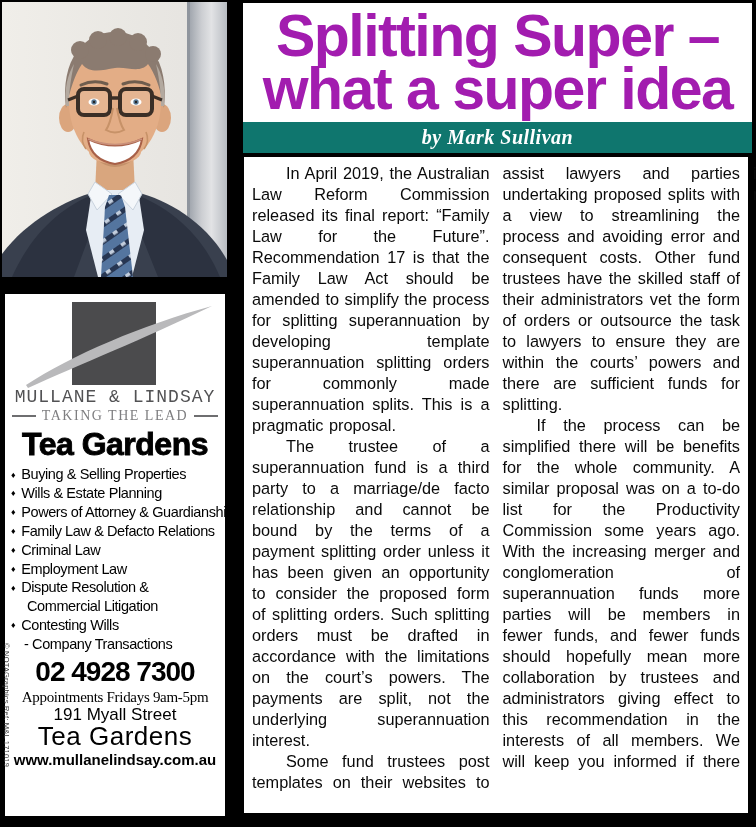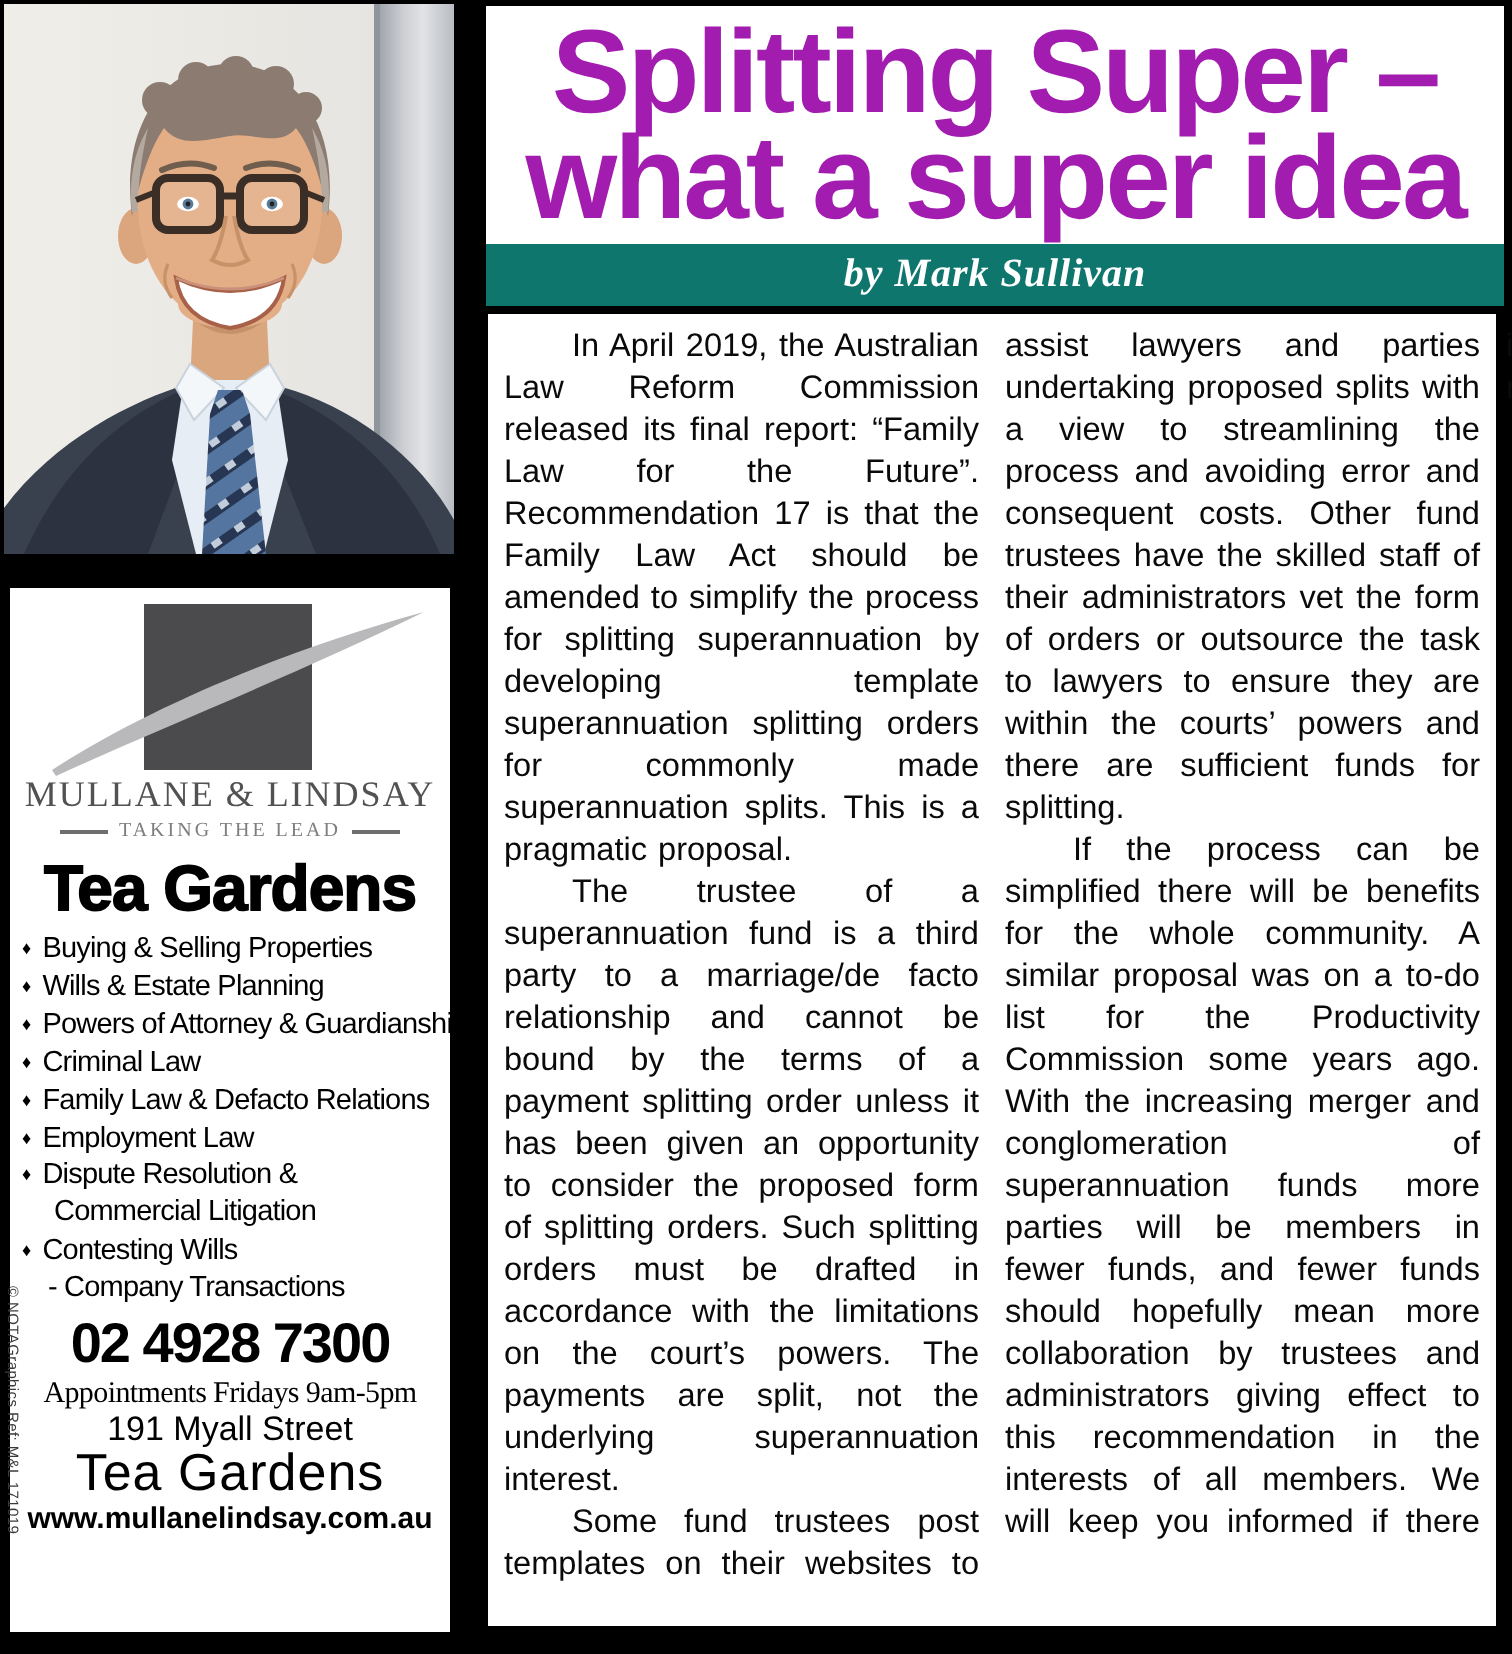--- a/index.html
+++ b/index.html
@@ -17,27 +17,27 @@
   }
   .photo-box svg{display:block;width:225px;height:275px;}
   .info-panel{
     position:absolute;left:2px;top:291px;width:226px;height:528px;
     background:#fff;border:3px solid #000;box-sizing:border-box;
     overflow:hidden;
   }
   .logo-wrap{text-align:center;margin-top:5px;}
   .logo-wrap svg{display:block;margin:0 auto;}
   .firm-name{
-    font-family:Liberation Serif, serif;
+    font-family:Liberation Mono, monospace;
     font-size:18px;letter-spacing:1px;color:#525254;
     text-align:center;line-height:20px;margin-top:-2px;white-space:nowrap;
   }
   .tagline{
     font-family:"Liberation Serif", serif;
-    font-size:10px;letter-spacing:1.5px;color:#7e7e80;
+    font-size:14px;letter-spacing:1.5px;color:#7e7e80;
     text-align:center;line-height:17px;white-space:nowrap;
     display:flex;align-items:center;justify-content:center;gap:6px;
   }
   .tag-dash{display:inline-block;width:24px;height:0;border-top:2.5px solid #6e6e70;}
   .location-heading{
     font-size:32px;font-weight:bold;color:#000;text-align:center;
     line-height:36px;letter-spacing:-0.5px;margin-top:2px;
     -webkit-text-stroke:0.9px #000;
   }
   .services{margin:3px 0 0 6px;}
@@ -179,22 +179,22 @@
     <span class="tag-dash"></span>
     <span>TAKING THE LEAD</span>
     <span class="tag-dash"></span>
   </div>
   <div class="location-heading">Tea Gardens</div>
 
   <div class="services">
     <div class="svc-row"><span class="bullet">♦</span><span>Buying &amp; Selling Properties</span></div>
     <div class="svc-row"><span class="bullet">♦</span><span>Wills &amp; Estate Planning</span></div>
     <div class="svc-row"><span class="bullet">♦</span><span>Powers of Attorney &amp; Guardianship</span></div>
+    <div class="svc-row"><span class="bullet">♦</span><span>Family Law &amp; Defacto Relations</span></div>
     <div class="svc-row"><span class="bullet">♦</span><span>Criminal Law</span></div>
-    <div class="svc-row"><span class="bullet">♦</span><span>Family Law &amp; Defacto Relations</span></div>
     <div class="svc-row"><span class="bullet">♦</span><span>Employment Law</span></div>
     <div class="svc-row"><span class="bullet">♦</span><span>Dispute Resolution &amp;</span></div>
     <div class="svc-row svc-cont"><span>Commercial Litigation</span></div>
     <div class="svc-row"><span class="bullet">♦</span><span>Contesting Wills</span></div>
     <div class="svc-row svc-sub">- Company Transactions</div>
   </div>
 
   <div class="phone">02 4928 7300</div>
   <div class="appointments">Appointments Fridays 9am-5pm</div>
   <div class="addr1">191 Myall Street</div>

